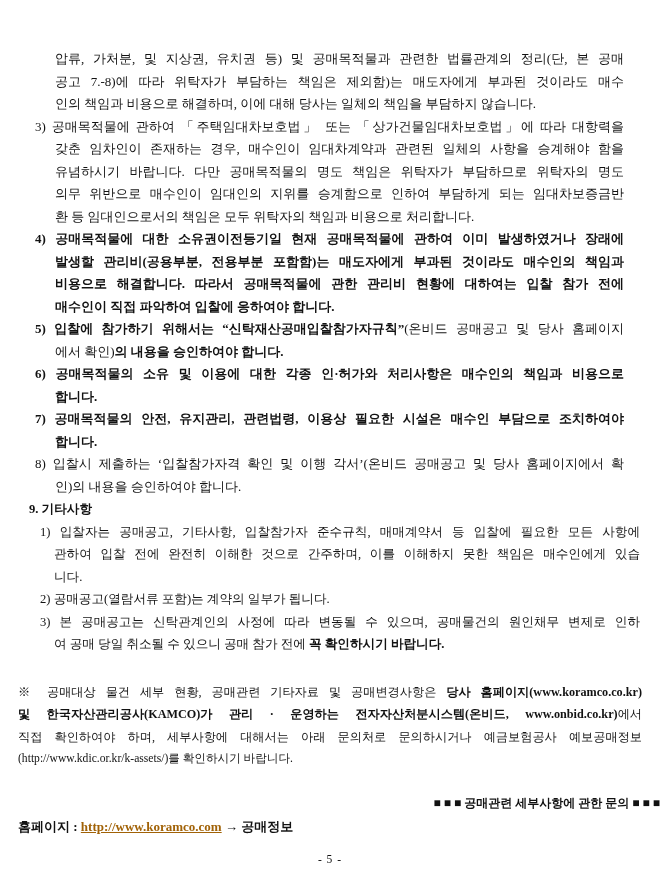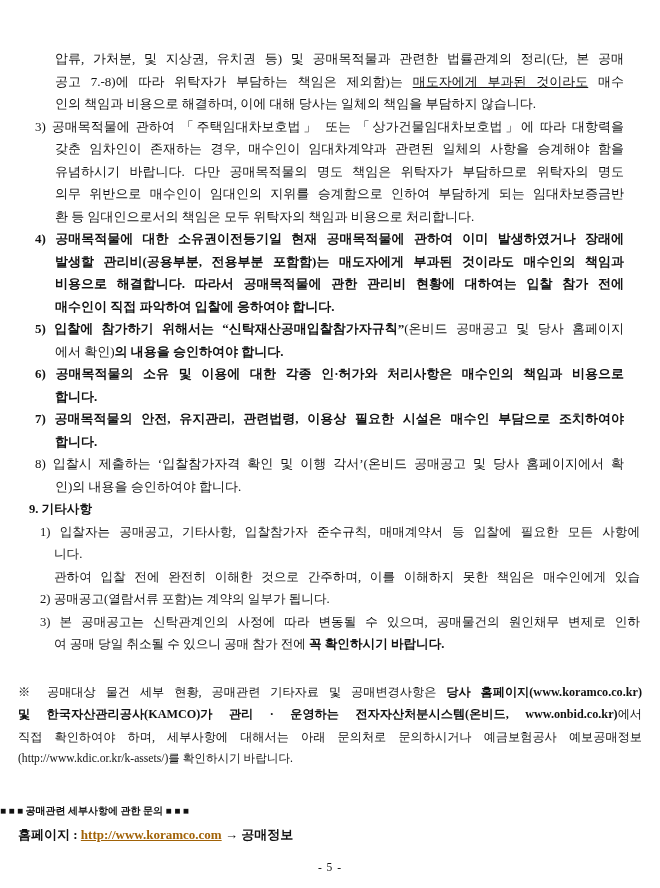--- a/index.html
+++ b/index.html
@@ -2,31 +2,31 @@
 <html><head>
 <meta charset="utf-8">
 <style>
   html,body{margin:0;padding:0}
   body{width:660px;height:888px;background:#ffffff;overflow:hidden;
        font-family:"Liberation Serif","DejaVu Serif",serif;color:#121212}
   .page{box-sizing:border-box;width:660px;height:625px;padding-top:48px}
   .ln{line-height:22.5px;font-size:13px}
   .j{text-align:justify;text-align-last:justify}
   .b{font-weight:700}
-  .u{text-decoration:underline}
+  .u{}
   .sec-main{padding:0 36px 0 35px}
   .cont{padding-left:20px}
   .sec9{padding:0 20px 0 29px;}
   .sec9 .ln{font-size:12.6px}
   .s9item{padding-left:11px}
   .s9cont{padding-left:25px}
   .note{padding:0 18px;margin-top:25px}
   .note .ln{font-size:12.2px}
   .note .small{font-size:11.6px}
-  .contact{margin-top:29px;text-align:left;font-weight:700;font-size:10px;line-height:22.5px}
+  .contact{margin-top:21px;text-align:right;font-weight:700;font-size:12px;line-height:22.5px}
   .homepage{padding-left:18px;font-weight:700;font-size:13px;line-height:22.5px;margin-top:2px}
   .homepage a{color:#a16207}
   .pagenum{margin-top:14px;text-align:center;font-size:11.5px;letter-spacing:1px}
 </style>
 </head>
 <body>
 
 <div class="page">
 
   <div class="sec-main">
@@ -65,22 +65,22 @@
     <div class="ln b j"><span>7) 공매목적물의 안전, 유지관리, 관련법령, 이용상 필요한 시설은 매수인 부담으로 조치하여야</span></div>
     <div class="ln cont b"><span>합니다.</span></div>
 
     <div class="ln j"><span>8) 입찰시 제출하는 ‘입찰참가자격 확인 및 이행 각서’(온비드 공매공고 및 당사 홈페이지에서 확</span></div>
     <div class="ln cont"><span>인)의 내용을 승인하여야 합니다.</span></div>
   </div>
 
   <div class="sec9">
     <div class="ln b"><span>9. 기타사항</span></div>
     <div class="ln s9item j"><span>1) 입찰자는 공매공고, 기타사항, 입찰참가자 준수규칙, 매매계약서 등 입찰에 필요한 모든 사항에</span></div>
+    <div class="ln s9cont j"><span>관하여 입찰 전에 완전히 이해한 것으로 간주하며, 이를 이해하지 못한 책임은 매수인에게 있습</span></div>
     <div class="ln s9cont"><span>니다.</span></div>
-    <div class="ln s9cont j"><span>관하여 입찰 전에 완전히 이해한 것으로 간주하며, 이를 이해하지 못한 책임은 매수인에게 있습</span></div>
     <div class="ln s9item"><span>2) 공매공고(열람서류 포함)는 계약의 일부가 됩니다.</span></div>
     <div class="ln s9item j"><span>3) 본 공매공고는 신탁관계인의 사정에 따라 변동될 수 있으며, 공매물건의 원인채무 변제로 인하</span></div>
     <div class="ln s9cont">
       <span>여 공매 당일 취소될 수 있으니 공매 참가 전에 </span><span class="b">꼭 확인하시기 바랍니다.</span>
     </div>
   </div>
 
   <div class="note">
     <div class="ln j">
       <span>※ 공매대상 물건 세부 현황, 공매관련 기타자료 및 공매변경사항은 </span><span class="b">당사 홈페이지(www.koramco.co.kr)</span>

